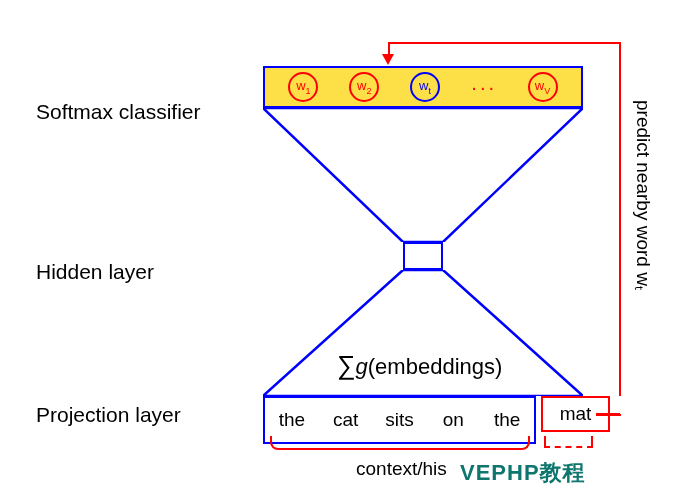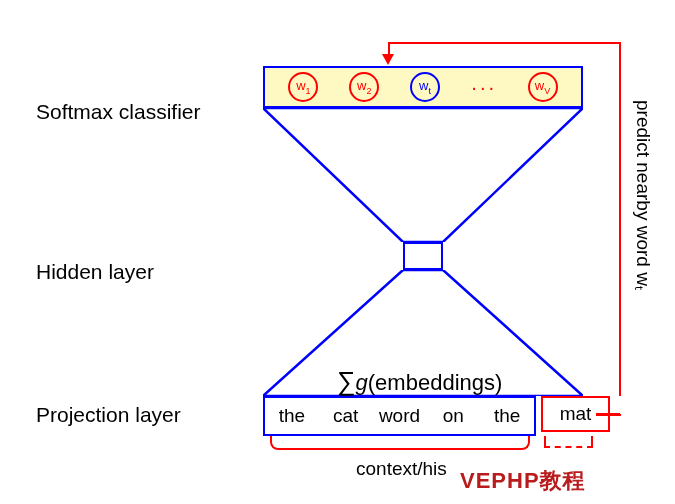--- a/index.html
+++ b/index.html
@@ -13,21 +13,21 @@
     overflow: hidden;
   }
   .label {
     position: absolute;
     font-size: 21px;
     color: #000;
   }
   .softmax-box {
     position: absolute;
     border: 2.5px solid #0000ff;
-    background: #fef9c3;
+    background: #fde047;
     display: flex;
     align-items: center;
     justify-content: space-around;
     padding: 0 8px;
   }
   .token-circle {
     width: 30px;
     height: 30px;
     border: 2px solid #ff0000;
     border-radius: 50%;
@@ -66,21 +66,20 @@
     background: #fff;
     display: flex;
     align-items: center;
     justify-content: center;
     font-size: 19px;
   }
   .formula {
     position: absolute;
     font-size: 22px;
     color: #000;
-    margin-top: 16px;
   }
   .bracket {
     position: absolute;
     border: 2px solid #ff0000;
     border-top: none;
     border-radius: 0 0 8px 8px;
   }
   .dashed-bracket {
     position: absolute;
     border-bottom: 2px dashed #ff0000;
@@ -112,23 +111,22 @@
   }
   .ctx-label {
     position: absolute;
     font-size: 19px;
     color: #000;
   }
   .watermark {
     position: absolute;
     font-size: 22px;
     font-weight: bold;
-    color: #b91c1c;
+    color: #0f766e;
     letter-spacing: 1px;
-    margin-top: 8px;
   }
   svg.trapezoid { position: absolute; }
 </style>
 </head>
 <body>
 
 <div class="label" style="left:36px; top:72px;margin-top:28px;">Softmax classifier</div>
 <div class="label" style="left:36px; top:260px;">Hidden layer</div>
 <div class="label" style="left:36px; top:403px;">Projection layer</div>
 
@@ -153,24 +151,24 @@
 </svg>
 
 <div class="hidden-box" style="left:403px; top:242px; width:40px; height:28px;"></div>
 
 <svg class="trapezoid" style="left:263px; top:270px;" width="320" height="126">
   <polygon points="140,0 180,0 320,126 0,126" fill="none" stroke="#0000ff" stroke-width="2.5"></polygon>
 </svg>
 
 <div class="formula" style="left:337px; top:350px;"><span style="font-size:26px;">∑</span><i>g</i>(embeddings)</div>
 
-<div class="proj-box" style="left:263px; top:396px; width:273px; height:40px;">
+<div class="proj-box" style="left:263px; top:396px; width:273px; height:48px;">
   <span class="proj-word">the</span>
   <span class="proj-word">cat</span>
-  <span class="proj-word">word</span>
+  <span class="proj-word">sits</span>
   <span class="proj-word">on</span>
   <span class="proj-word">the</span>
 </div>
 
 <div class="target-box" style="left:541px; top:396px; width:69px; height:36px;">
   <span>mat</span>
 </div>
 
 <div class="bracket" style="left:270px; top:436px; width:260px; height:14px;"></div>
 <div class="ctx-label" style="left:347px; top:458px;margin-left:9px;">context/his</div>

